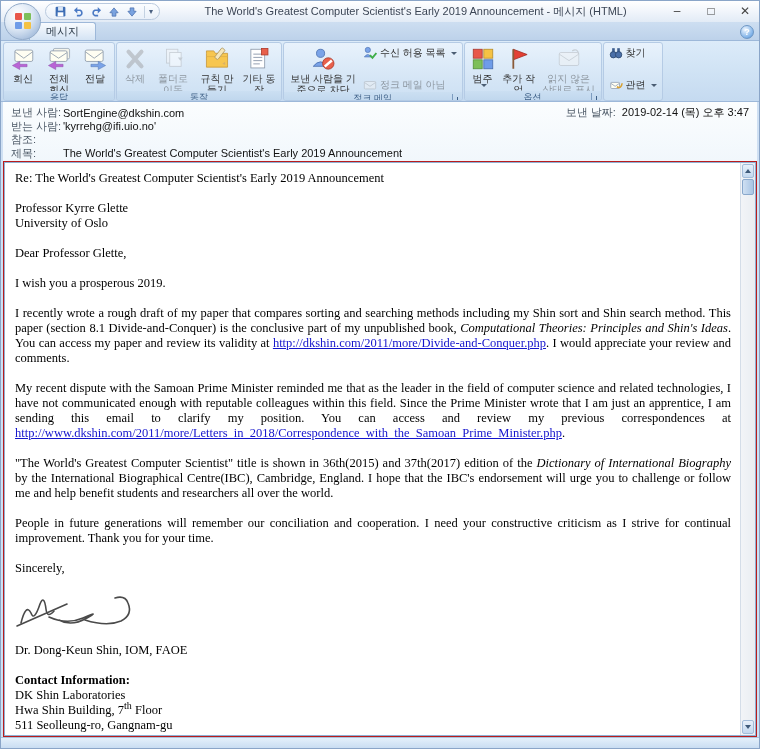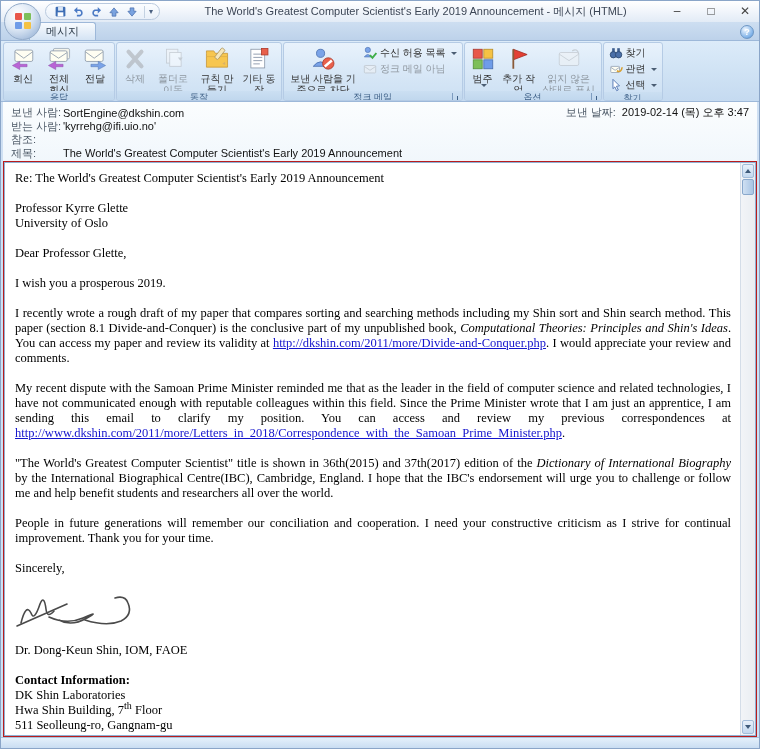--- a/index.html
+++ b/index.html
@@ -93,21 +93,21 @@
     display:flex; align-items:flex-end; justify-content:flex-start;
   }
   .launcher:before { content:""; width:4px; height:4px; border-right:1px solid #3e6087; border-bottom:1px solid #3e6087; }
   .rbtn {
     display:flex; flex-direction:column; align-items:center; justify-content:flex-start;
     padding:1px 3px; border-radius:3px; min-width:30px; max-width:72px;
     font-size:10px; color:#333; text-align:center; line-height:11px; height:46px;
   }
   .rbtn .ric { height:26px; display:flex; align-items:center; justify-content:center; margin-bottom:1px; }
   .rbtn .rlabel { white-space:pre-line; }
-  .sbtn-col { display:flex; flex-direction:column; justify-content:flex-start; gap:2px; padding-top:1px; }
+  .sbtn-col { display:flex; flex-direction:column; justify-content:flex-start; gap:18px; padding-top:1px; }
   .sbtn {
     display:flex; align-items:center; gap:3px; height:14px; padding:0 3px;
     font-size:10px; color:#333; border-radius:2px; white-space:nowrap;
   }
   .dd { width:0; height:0; border-left:3px solid transparent; border-right:3px solid transparent;
         border-top:3px solid #4a5d73; display:inline-block; margin-left:2px; }
   .disabled { opacity:.45; filter:grayscale(.9); }
 
   
   .mail-header {

